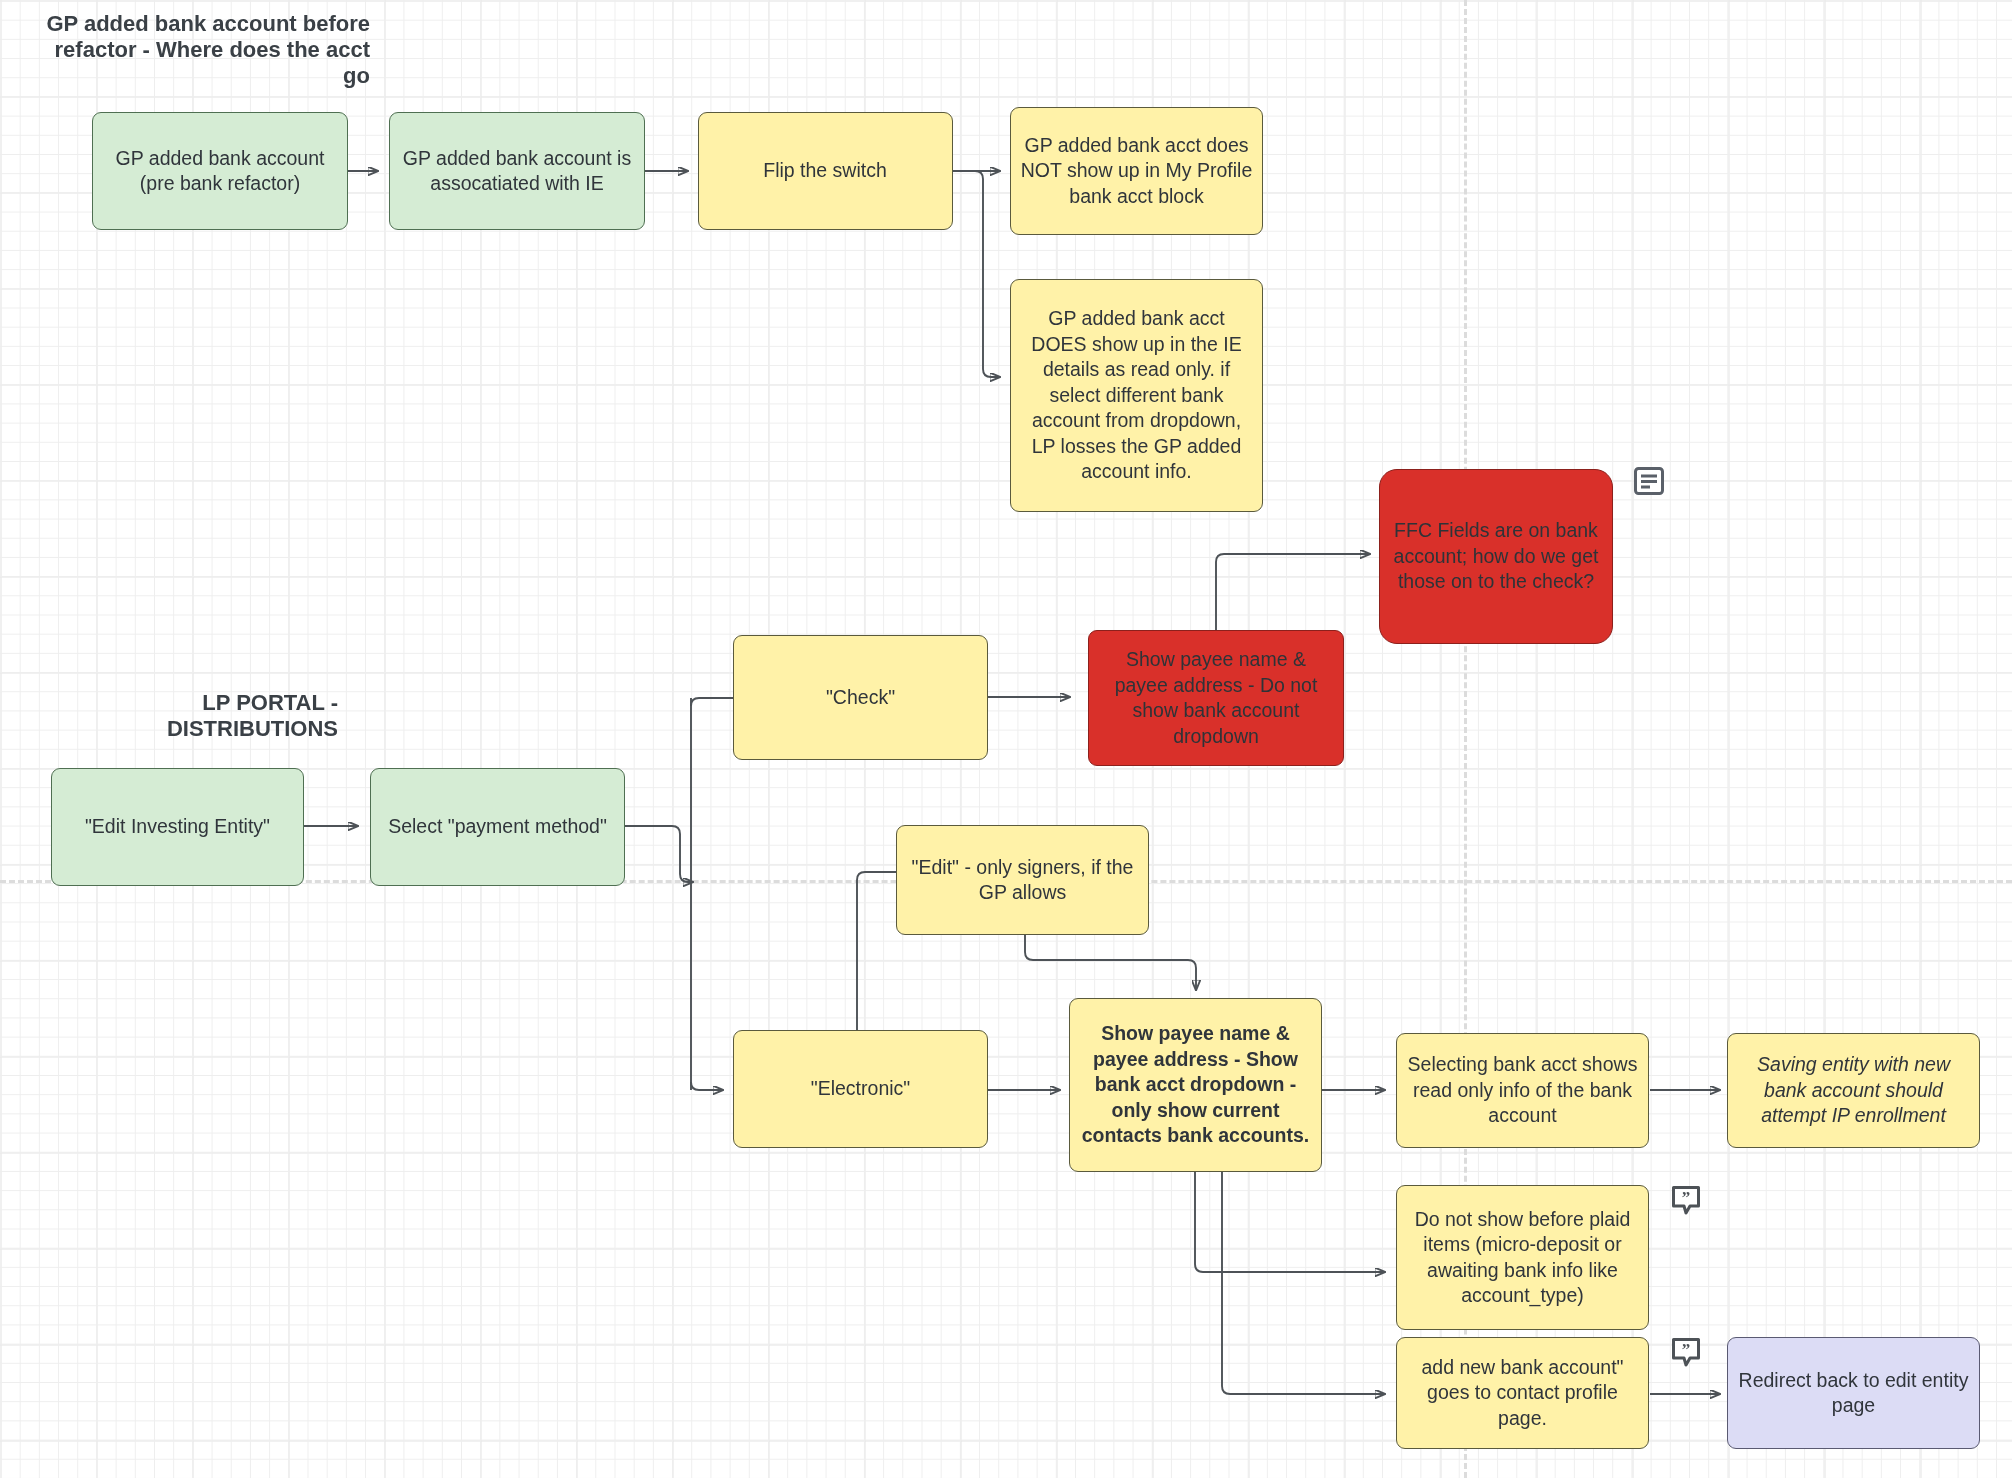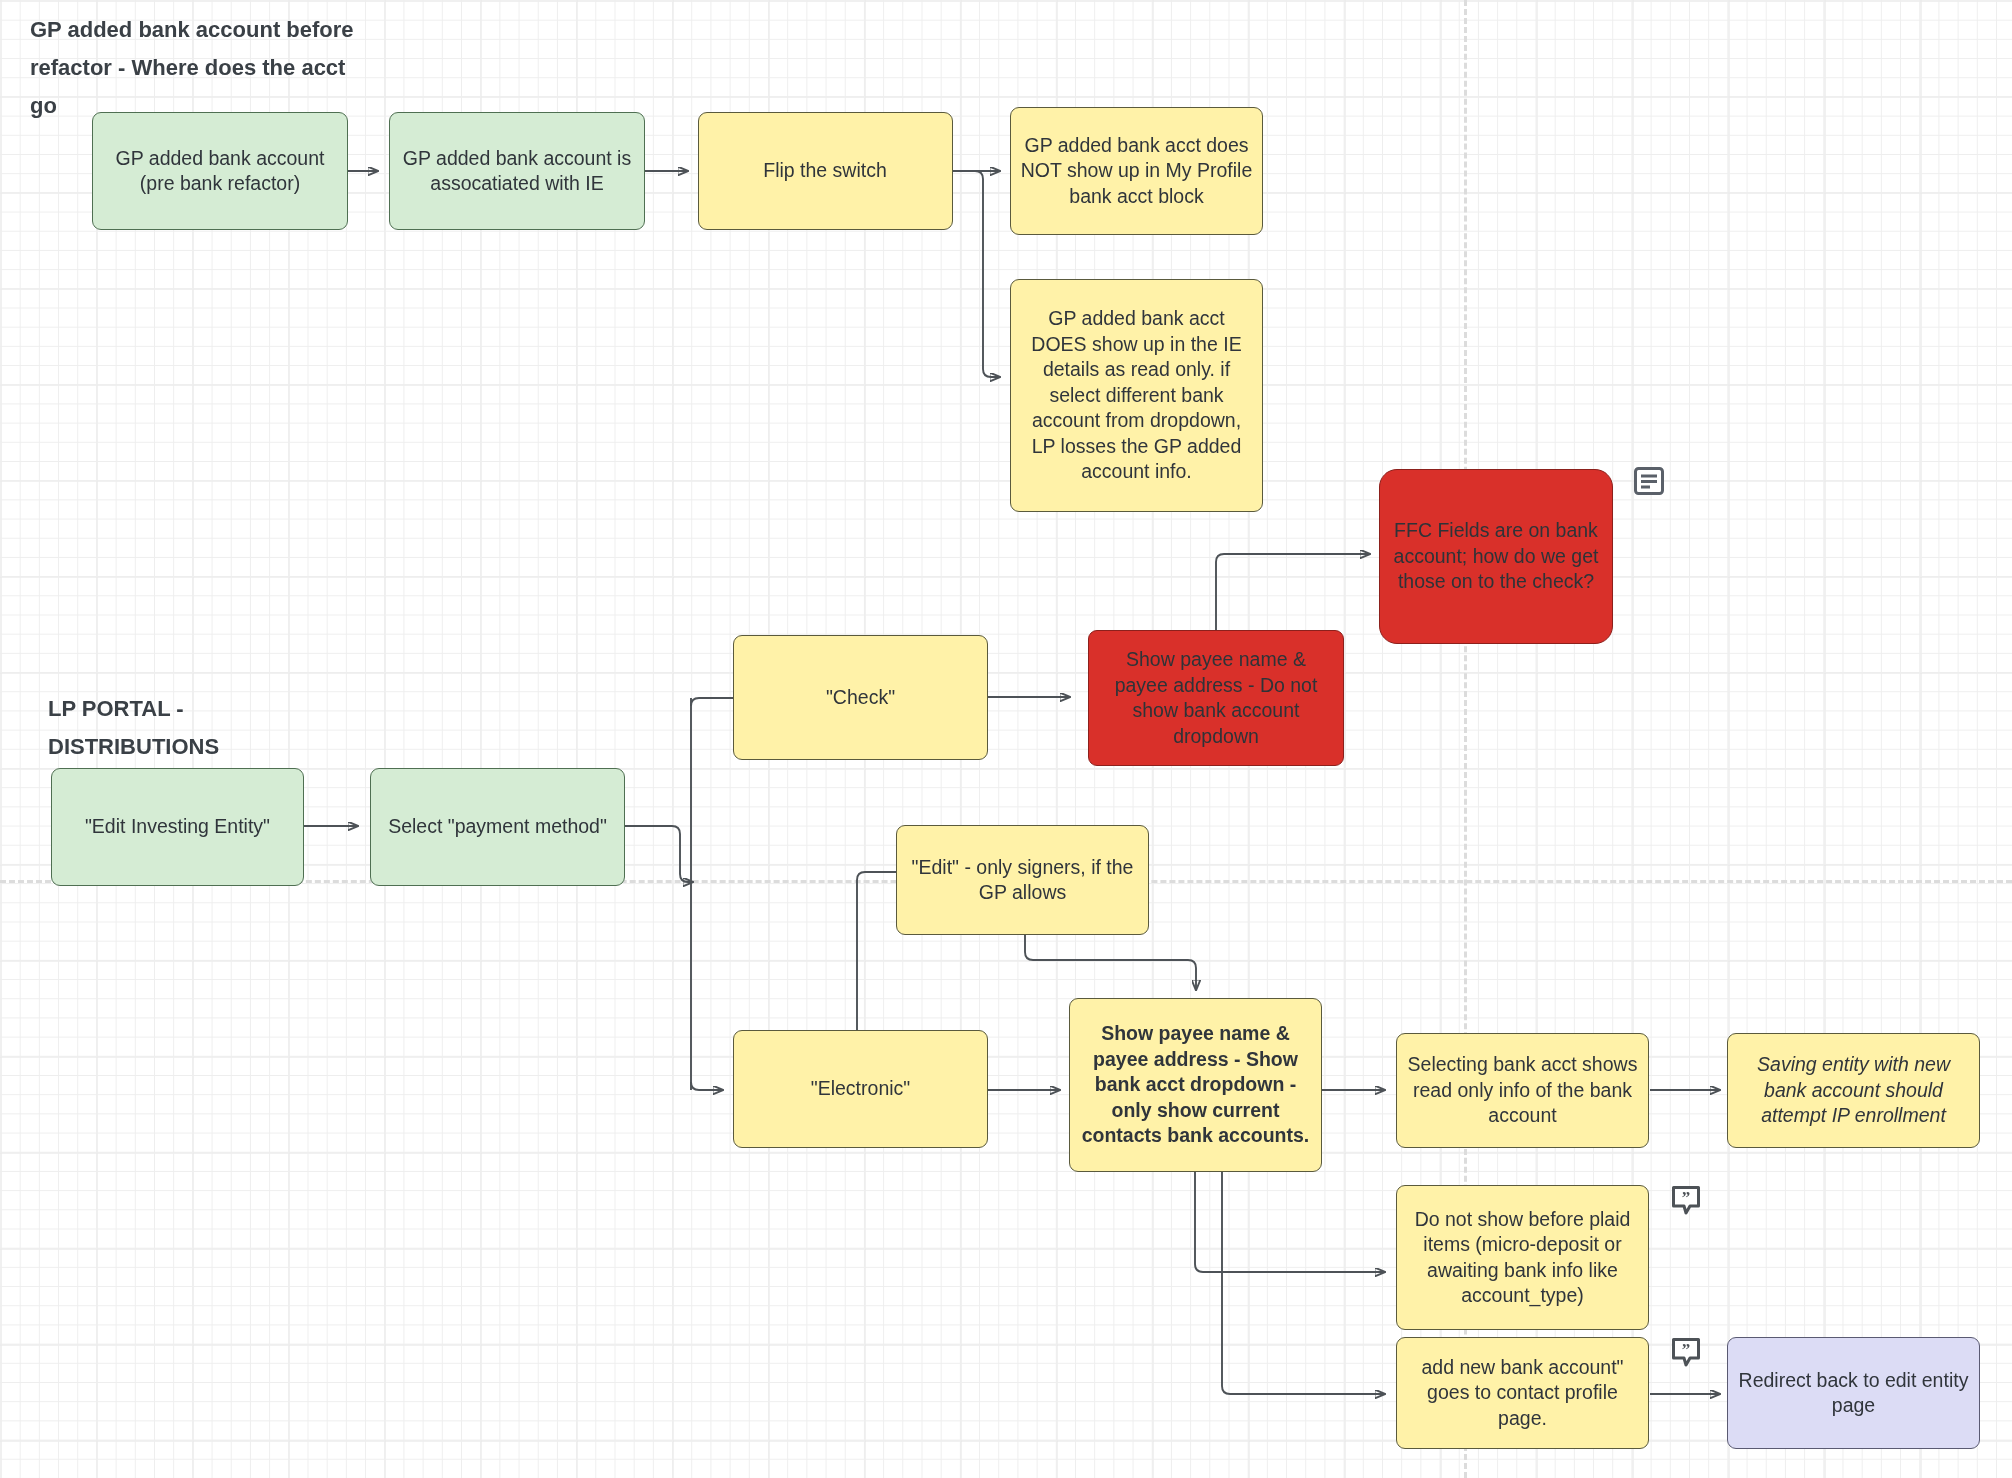--- a/index.html
+++ b/index.html
@@ -36,23 +36,23 @@
   .node span{display:block;width:100%;}
   .green{background:#d5ecd4;border-color:#4f6f52;}
   .yellow{background:#fff2a8;border-color:#5a5a3d;}
   .red{background:#d9302a;border-color:#8c201c;color:#2e3338;}
   .lav{background:#dcdcf5;border-color:#5a5a72;}
 
   .title{
     position:absolute;
     font-weight:bold;
     font-size:22px;
-    line-height:38px;
+    line-height:26px;
     color:#3a4046;
-    text-align:left;
+    text-align:right;
   }
 
   svg.edges{position:absolute;left:0;top:0;width:2012px;height:1478px;overflow:visible;pointer-events:none;}
   svg.edges path{fill:none;stroke:#4d5257;stroke-width:1.9px;}
 
   .icon-note,.icon-comment{
     position:absolute;
     width:30px;height:28px;
   }
 </style>

